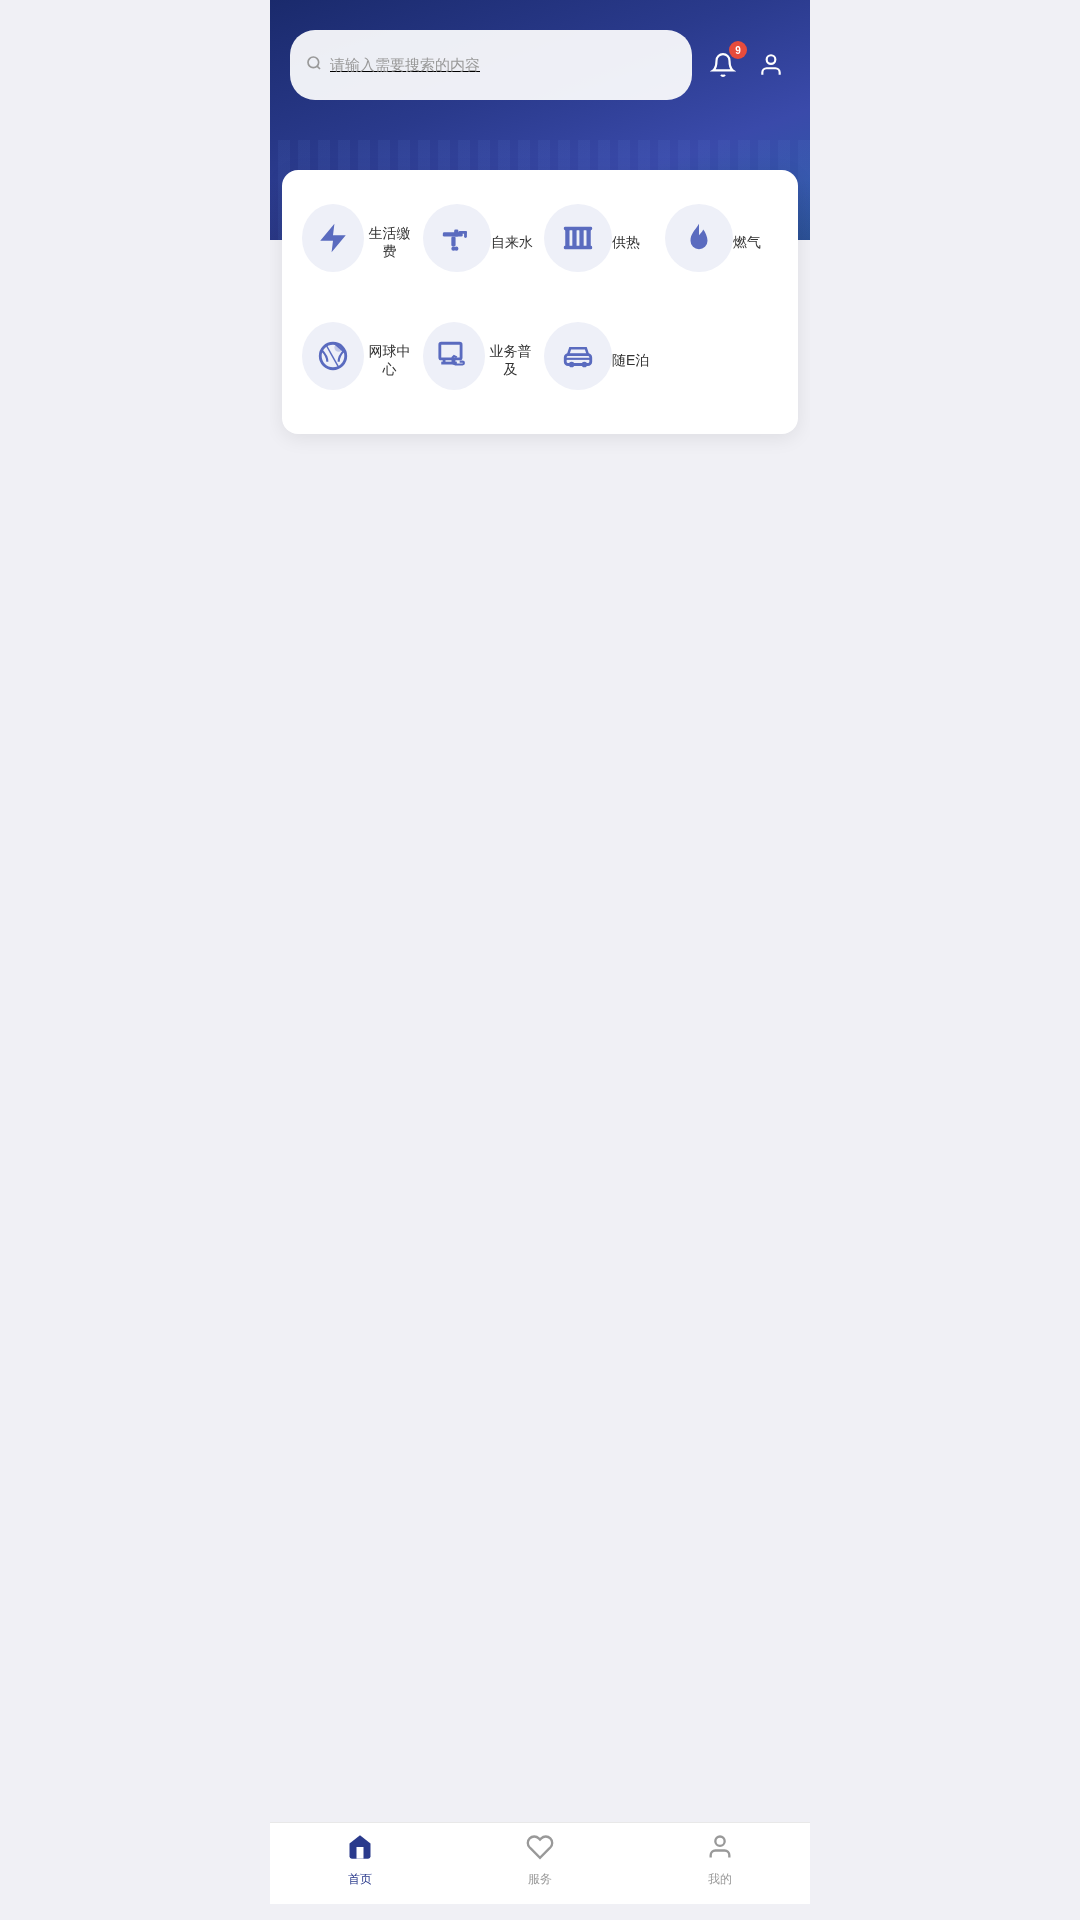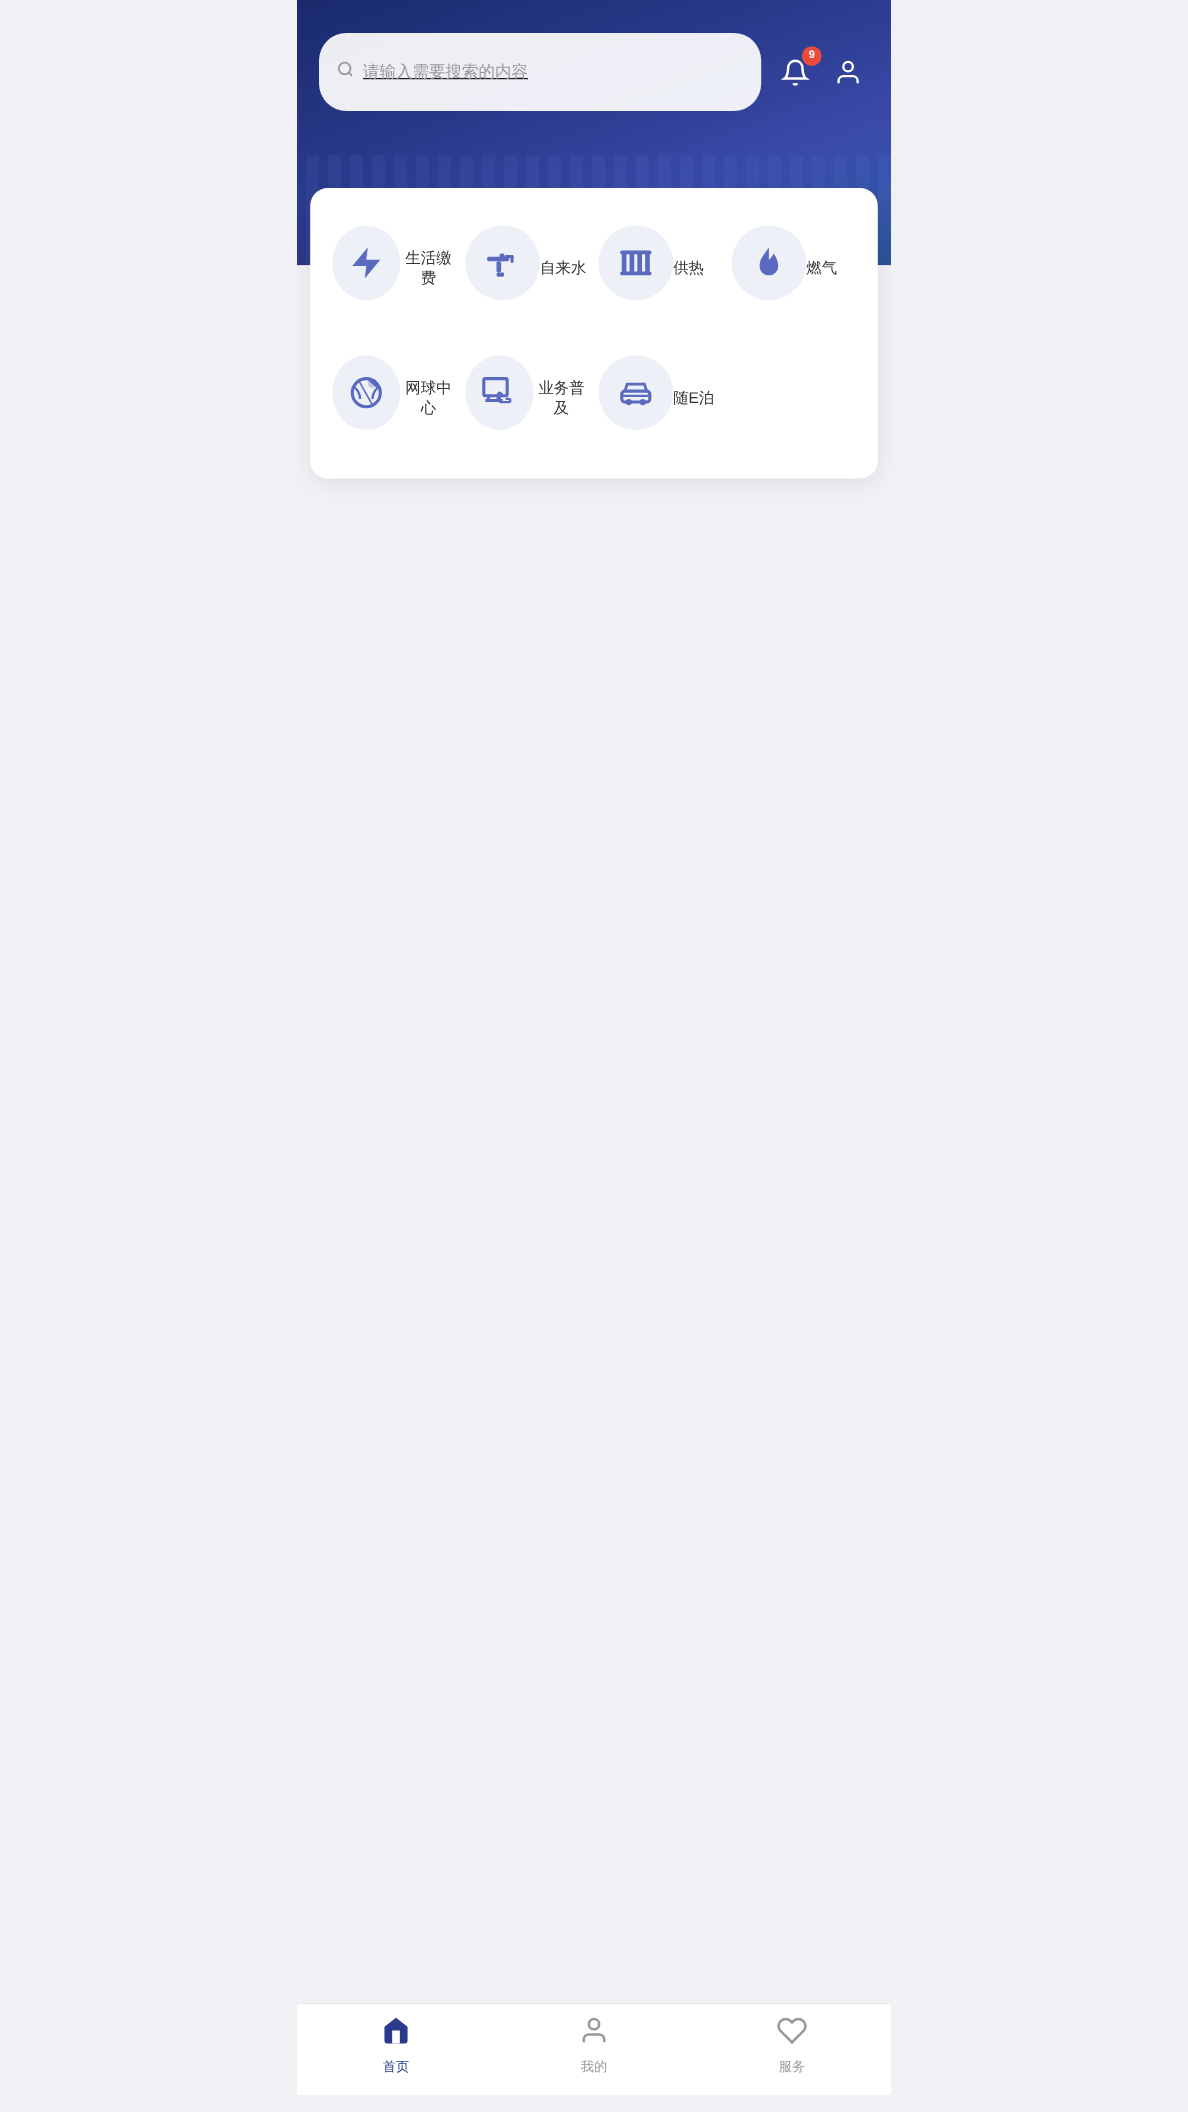--- a/index.html
+++ b/index.html
@@ -375,27 +375,27 @@
       <svg width="28" height="28" viewBox="0 0 24 24" fill="#2a3a8c">
         <path d="M3 9l9-7 9 7v11a2 2 0 0 1-2 2H5a2 2 0 0 1-2-2z"></path>
         <polyline points="9 22 9 12 15 12 15 22" fill="white"></polyline>
       </svg>
     </div>
     <span class="nav-label">首页</span>
   </div>
   <div class="nav-item">
     <div class="nav-icon">
       <svg width="28" height="28" viewBox="0 0 24 24" fill="none" stroke="#999" stroke-width="2">
+        <path d="M20.84 4.61a5.5 5.5 0 0 0-7.78 0L12 5.67l-1.06-1.06a5.5 5.5 0 0 0-7.78 7.78l1.06 1.06L12 21.23l7.78-7.78 1.06-1.06a5.5 5.5 0 0 0 0-7.78z"></path>
+      </svg>
+    </div>
+    <span class="nav-label">服务</span>
+  </div>
+  <div class="nav-item">
+    <div class="nav-icon">
+      <svg width="28" height="28" viewBox="0 0 24 24" fill="none" stroke="#999" stroke-width="2">
         <path d="M20 21v-2a4 4 0 0 0-4-4H8a4 4 0 0 0-4 4v2"></path>
         <circle cx="12" cy="7" r="4"></circle>
       </svg>
     </div>
     <span class="nav-label">我的</span>
   </div>
-  <div class="nav-item">
-    <div class="nav-icon">
-      <svg width="28" height="28" viewBox="0 0 24 24" fill="none" stroke="#999" stroke-width="2">
-        <path d="M20.84 4.61a5.5 5.5 0 0 0-7.78 0L12 5.67l-1.06-1.06a5.5 5.5 0 0 0-7.78 7.78l1.06 1.06L12 21.23l7.78-7.78 1.06-1.06a5.5 5.5 0 0 0 0-7.78z"></path>
-      </svg>
-    </div>
-    <span class="nav-label">服务</span>
-  </div>
 </div>
 
 </body></html>

